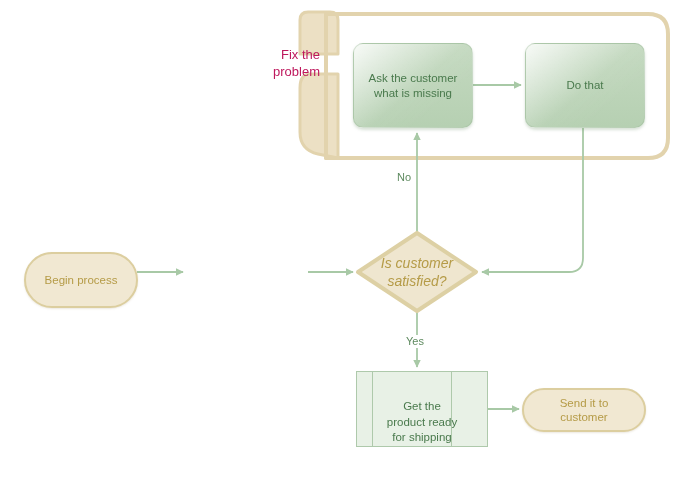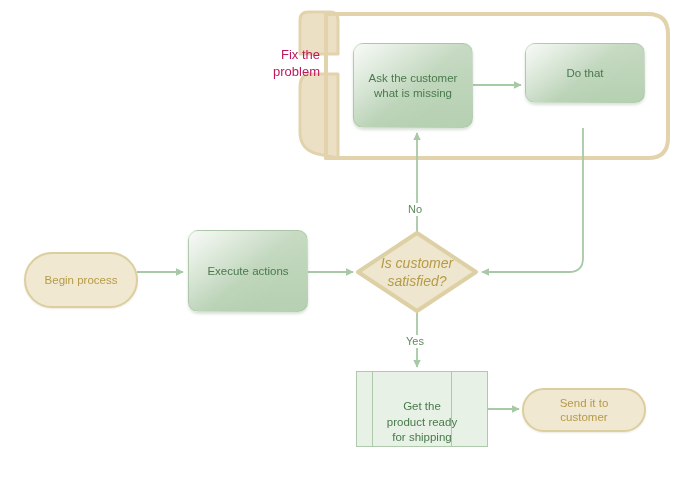--- a/index.html
+++ b/index.html
@@ -175,46 +175,43 @@
 
     <path d="M473,85 L521,85" fill="none" stroke="#a8c9a6" stroke-width="1.8" marker-end="url(#arrow)"></path>
 
     <path d="M583,128 L583,258 Q583,272 569,272 L482,272" fill="none" stroke="#a8c9a6" stroke-width="1.8" marker-end="url(#arrow)"></path>
 
     <path d="M417,312 L417,367" fill="none" stroke="#a8c9a6" stroke-width="1.8" marker-end="url(#arrow)"></path>
 
     <path d="M466,409 L519,409" fill="none" stroke="#a8c9a6" stroke-width="1.8" marker-end="url(#arrow)"></path>
   </svg>
 
-  <div class="edge-label" style="left:406px; top:171px;margin-top:32px;">No</div>
+  <div class="edge-label" style="left:395px; top:171px;">No</div>
 
   <div class="edge-label" style="left:404px; top:335px;">Yes</div>
 
   <div class="node pill" style="left:24px; top:252px; width:114px; height:56px;">
     <span class="node-label">Begin process</span>
   </div>
 
-  <div class="node process" style="left:188px; top:230px; width:120px; height:82px;">
-    <span class="node-label">Execute actions</span>
-  </div>
 
   <div class="diamond-wrap" style="left:355px; top:230px; width:124px; height:84px;">
     <svg class="diamond-shape" viewBox="0 0 124 84">
       <path d="M62,3 L121,42 L62,81 L3,42 Z" fill="#efe6cf" stroke="#ddd0a4" stroke-width="4" stroke-linejoin="round"></path>
     </svg>
     <div class="diamond-text">Is customer
 satisfied?</div>
   </div>
 
   <div class="node process" style="left:353px; top:43px; width:120px; height:85px;">
     <span class="node-label">Ask the customer
 what is missing</span>
   </div>
 
-  <div class="node process" style="left:525px; top:43px; width:120px; height:60px;">
+  <div class="node process" style="left:525px; top:43px; width:120px; height:85px;">
     <span class="node-label">Do that</span>
   </div>
 
   <div class="node subproc" style="left:356px; top:371px; width:132px; height:76px; position:absolute;align-items:flex-end;">
     <div class="bar" style="left:15px;"></div>
     <div class="bar" style="left:94px;"></div>
     <span class="node-label" style="position:relative; z-index:2;">Get the
 product ready
 for shipping</span>
   </div>

